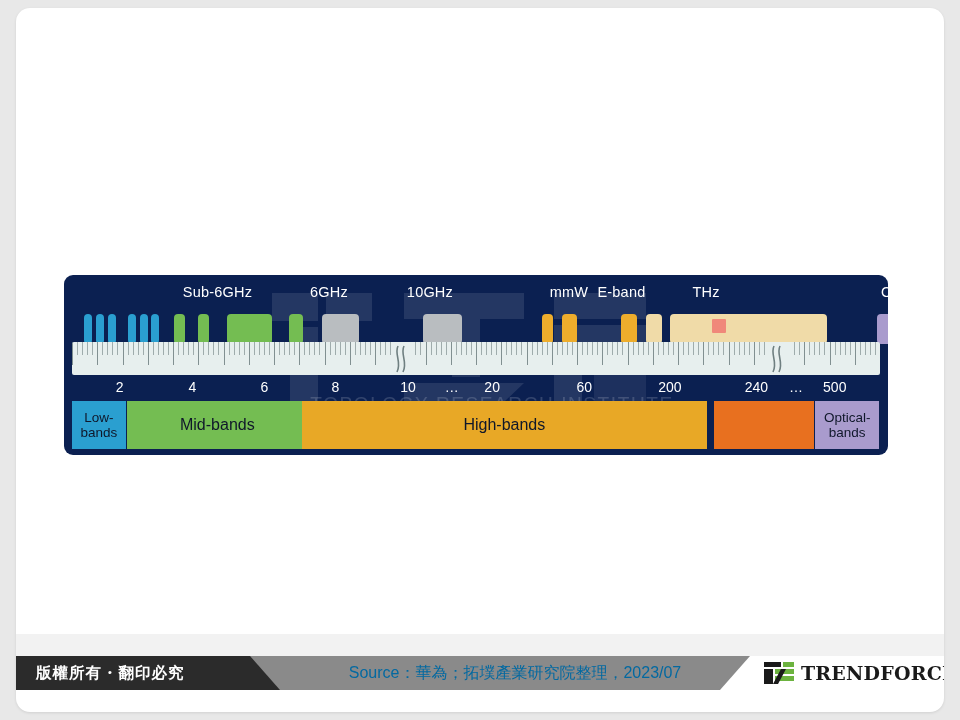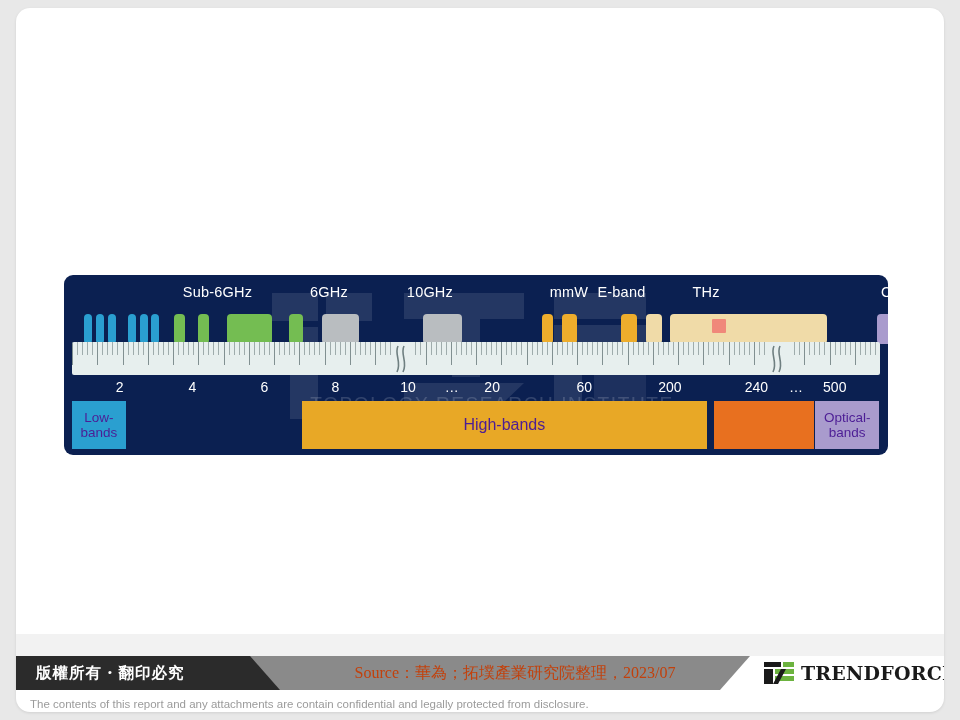--- a/index.html
+++ b/index.html
@@ -75,21 +75,21 @@
   }
 
   
   #catbar{
     position:absolute; left:8px; top:126px;
     width:808px; height:48px;
   }
   .cat{
     position:absolute; top:0; height:48px;
     display:flex; align-items:center; justify-content:center;
-    color:#4c1d95; font-size:16px; line-height:1.12;
+    color:#0f172a; font-size:16px; line-height:1.12;
     text-align:center;
     border-right:1px solid #0b2051;
   }
   .cat.small{ font-size:13.5px; }
 
   
   #footer{
     position:absolute; left:0; bottom:0; width:928px; height:56px;
   }
   #fbar{
@@ -107,21 +107,21 @@
   }
   #fblack-inner{
     position:absolute; left:0; bottom:0; width:264px; height:34px;
     color:#fff; font-size:15.5px; font-weight:700;
     display:flex; align-items:center; padding-left:20px;
     letter-spacing:1px;
   }
   #fsource{
     position:absolute; left:264px; bottom:0; width:470px; height:34px;
     display:flex; align-items:center; justify-content:center;
-    color:#c2410c; font-size:16px; white-space:nowrap;font-family:Liberation Serif, serif;
+    color:#0369a1; font-size:16px; white-space:nowrap;
   }
   #flogo{
     position:absolute; right:0; bottom:0; width:226px; height:34px;
     background:#ffffff;
     clip-path:polygon(32px 0,226px 0,226px 34px,2px 34px);
     display:flex; align-items:center; padding-left:46px;
   }
   #flogo .mark{ position:relative; width:30px; height:22px; margin-right:7px;}
   #flogo .word{
     font-family:"DejaVu Serif","Liberation Serif",serif;
@@ -367,20 +367,21 @@
         <div class="scale-num" style="left: 520.272px;">60</div>
         <div class="scale-num" style="left: 605.92px;">200</div>
         <div class="scale-num" style="left: 692.376px;">240</div>
         <div class="scale-num" style="left: 731.968px;">…</div>
         <div class="scale-num" style="left: 770.752px;">500</div>
       </div>
 
     <div id="catbar">
         <div class="cat small" style="left: 0px; width: 54.944px; background: rgb(42, 159, 208); white-space: pre-line;">Low-
 bands</div>
+        <div class="cat" style="left: 54.944px; width: 181.8px; background: rgb(116, 189, 82); white-space: pre-line;">Mid-bands</div>
         <div class="cat" style="left: 230px; width: 405.616px; background: rgb(232, 168, 38); white-space: pre-line;">High-bands</div>
         <div class="cat" style="left: 642.36px; width: 101px; background: rgb(232, 112, 31); white-space: pre-line;"></div>
         <div class="cat small" style="left: 743.36px; width: 64.64px; background: rgb(169, 155, 205); white-space: pre-line;">Optical-
 bands</div>
       </div>
   </div>
 
   <div id="footer">
     <div id="topstrip"></div>
     <div id="fbar">
@@ -395,15 +396,14 @@
             <rect x="19" y="0" width="11" height="5" fill="#6cb33f"></rect>
             <rect x="0" y="7" width="9" height="15" fill="#1a1a1a"></rect>
             <rect x="11" y="7" width="19" height="5" fill="#6cb33f"></rect>
             <rect x="11" y="14" width="19" height="5" fill="#6cb33f"></rect>
             <path d="M9 22 L17 7 L22 7 L14 22 Z" fill="#1a1a1a"></path>
           </svg>
         </span>
         <span class="word">TRENDFORCE</span>
       </div>
     </div>
-    <div id="disc">The contents of this report and any attachments are contain confidential and legally protected from disclosure.</div>
   </div>
 </div>
 
 </body></html>

